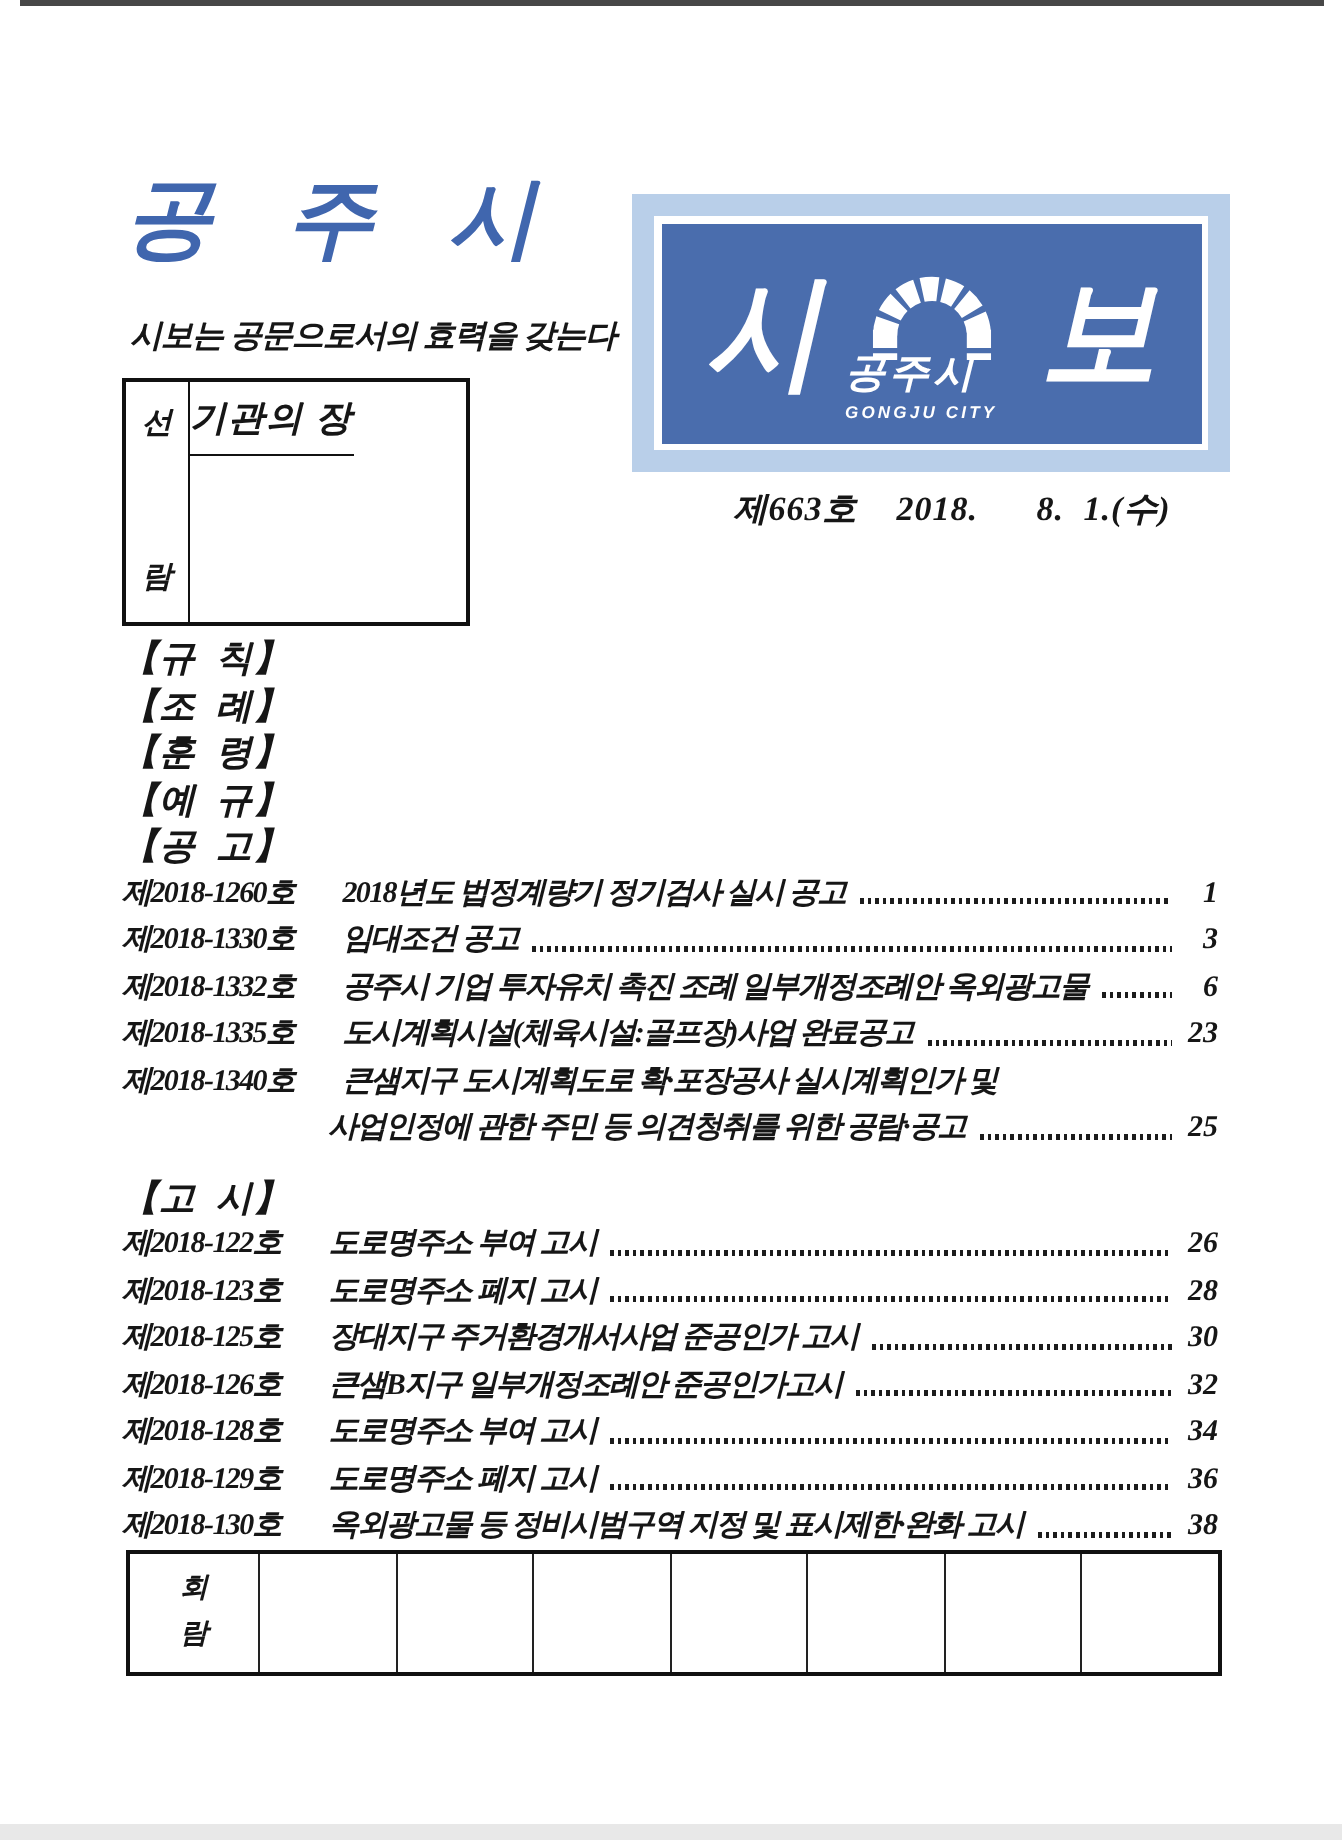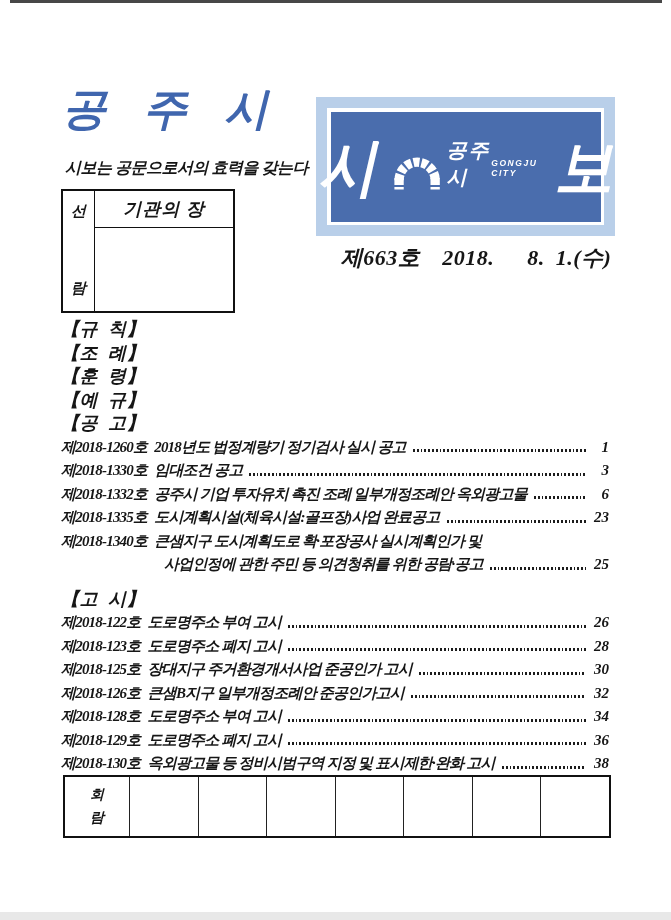--- a/index.html
+++ b/index.html
@@ -33,69 +33,69 @@
   
   .approval-table{
     position:absolute;left:61px;top:189px;width:174px;height:124px;
     border:2px solid #111;box-sizing:border-box;display:flex;background:#fff;
   }
   .approval-side{
     width:31px;border-right:1.6px solid #111;display:flex;flex-direction:column;
     justify-content:space-between;align-items:center;padding:11px 0 13px;
     font-size:15px;font-weight:bold;
   }
-  .approval-main{flex:1;display:flex;flex-direction:column;}
+  .approval-main{flex:1;display:flex;flex-direction:row;}
   .approval-header{
     height:36px;border-bottom:1.6px solid #111;display:flex;align-items:center;
     justify-content:center;font-size:18px;font-weight:bold;letter-spacing:1px;white-space:pre;
   }
   .approval-empty{flex:1;}
 
   
   .logo-frame{
     position:absolute;left:316px;top:97px;width:299px;height:139px;
     background:var(--logo-frame-blue);padding:11px;box-sizing:border-box;
   }
   .logo-mid{width:100%;height:100%;background:#ffffff;padding:3.5px;box-sizing:border-box;}
   .logo-panel{
     width:100%;height:100%;background:var(--logo-panel-blue);
     display:flex;align-items:center;justify-content:center;gap:12px;box-sizing:border-box;
   }
   .logo-char{
     color:#fff;font-size:58px;font-weight:bold;line-height:1;
     font-family:"Liberation Sans","DejaVu Sans",sans-serif;transform:scaleY(1.08);
   }
-  .logo-center{display:flex;flex-direction:row;align-items:center;margin-top:2px;}
+  .logo-center{display:flex;flex-direction:column;align-items:flex-start;margin-top:2px;}
   .logo-city-kr{
     color:#fff;font-size:20px;font-weight:bold;letter-spacing:2px;margin-top:-7px;
     font-family:"Liberation Sans","DejaVu Sans",sans-serif;
   }
   .logo-city-en{
     color:#fff;font-size:8.5px;font-weight:bold;letter-spacing:1.6px;margin-top:1px;
     font-family:"Liberation Sans","DejaVu Sans",sans-serif;
   }
 
   .issue-line{
     position:absolute;left:330px;top:243px;width:292px;text-align:center;
-    font-size:22px;font-weight:bold;letter-spacing:0.5px;word-spacing:5px;white-space:pre;
+    font-size:17px;font-weight:bold;letter-spacing:0.5px;word-spacing:5px;white-space:pre;
   }
 
   
   .toc{position:absolute;left:61px;top:318px;width:548px;}
   .toc-header{
     height:23.5px;line-height:23.5px;font-size:18px;font-weight:800;
     letter-spacing:0.5px;white-space:pre;
   }
   .toc-header.gap-before{margin-top:11px;}
   .toc-entry{
     height:23.5px;line-height:23.5px;display:flex;align-items:center;
     font-size:15px;font-weight:bold;letter-spacing:-0.8px;white-space:nowrap;
   }
   .toc-entry.cont{padding-left:103px;}
-  .entry-no{flex-shrink:0;margin-right:7px;}
+  .entry-no{flex-shrink:0;margin-right:24px;}
   .entry-title{flex-shrink:0;}
   .leader{
     flex:1;min-width:10px;height:2.6px;margin:7px 5px 0 7px;align-self:center;
     background:repeating-linear-gradient(90deg,#1c1c1c 0 1.8px,transparent 1.8px 3.8px);
   }
   .entry-page{flex-shrink:0;min-width:18px;text-align:right;letter-spacing:0;}
 
   
   .circulation-table{
     position:absolute;left:63px;top:775px;width:548px;height:63px;

